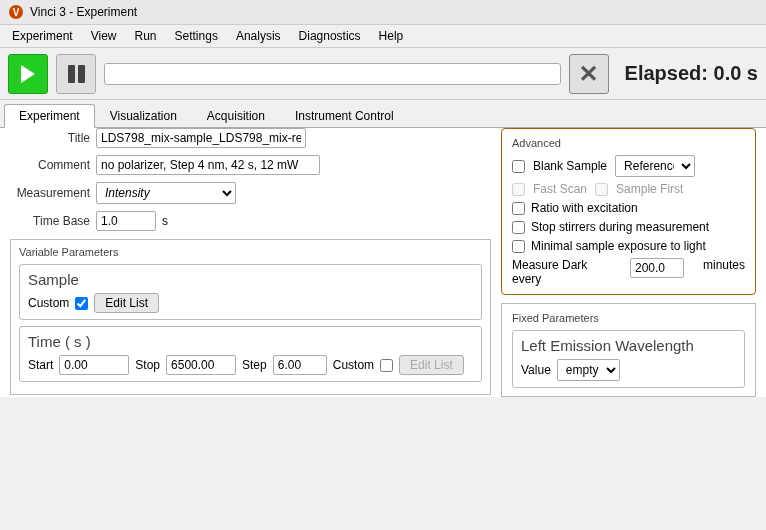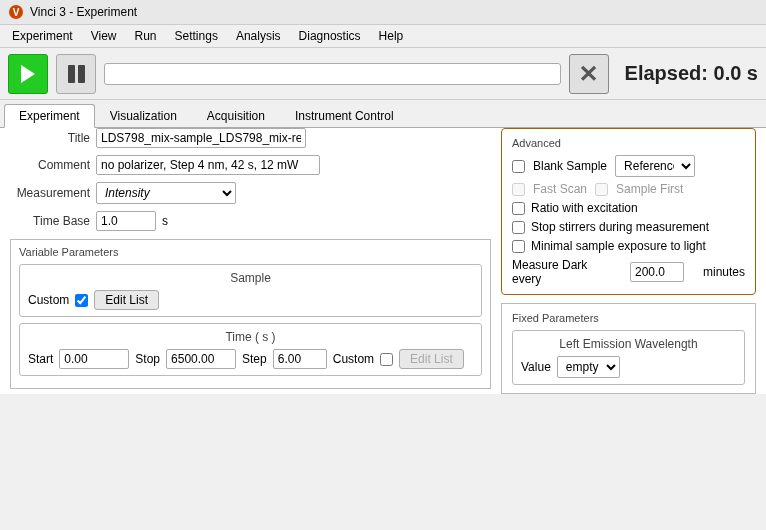--- a/index.html
+++ b/index.html
@@ -164,41 +164,40 @@
       margin: 0;
     }
     .advanced-row1 {
       display: flex;
       align-items: center;
       gap: 8px;
       margin-bottom: 5px;
     }
     .measure-dark-row {
       display: flex;
-      align-items: center;
+      align-items: flex-start;
       gap: 19px;
       margin-top: 4px;
     }
     .input-small { width: 54px; }
     .panel-title {
       font-size: 11px;
       color: #444;
       margin-bottom: 6px;
     }
     .subpanel {
       border: 1px solid #bbb;
       border-radius: 3px;
       padding: 6px 8px;
       margin-bottom: 6px;
     }
     .subpanel-title {
-      font-size: 12px;
+      font-size: 15px;
       color: #444;
       margin-bottom: 5px;
-      text-align: center;
     }
     .subpanel-row {
       display: flex;
       align-items: center;
       gap: 6px;
     }
     .btn-edit {
       padding: 2px 10px;
       background: #e8e8e8;
       border: 1px solid #aaa;

